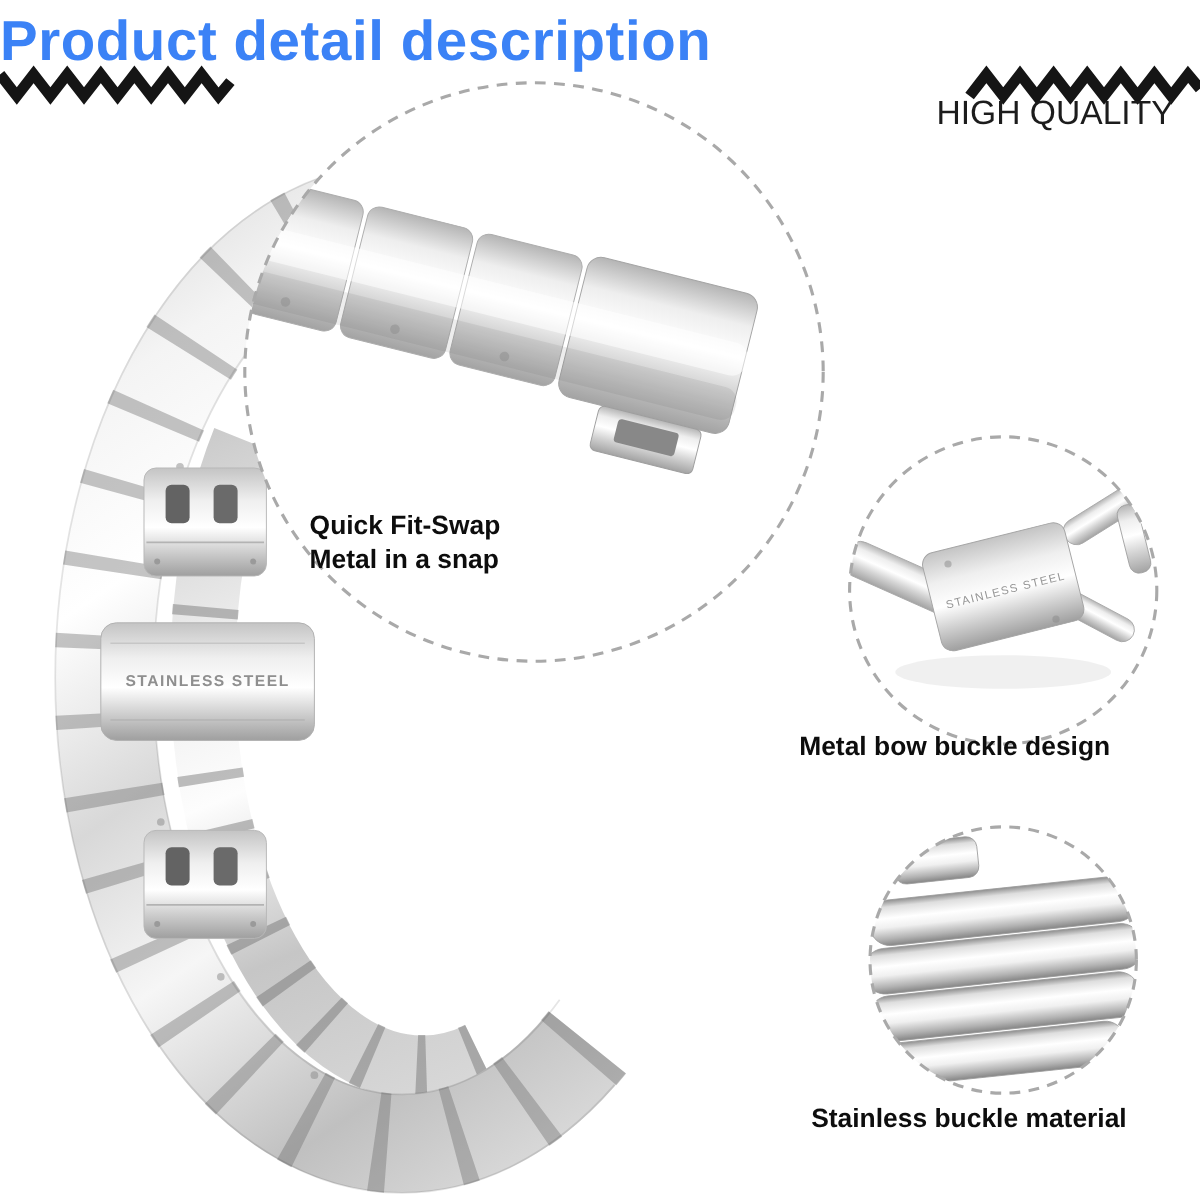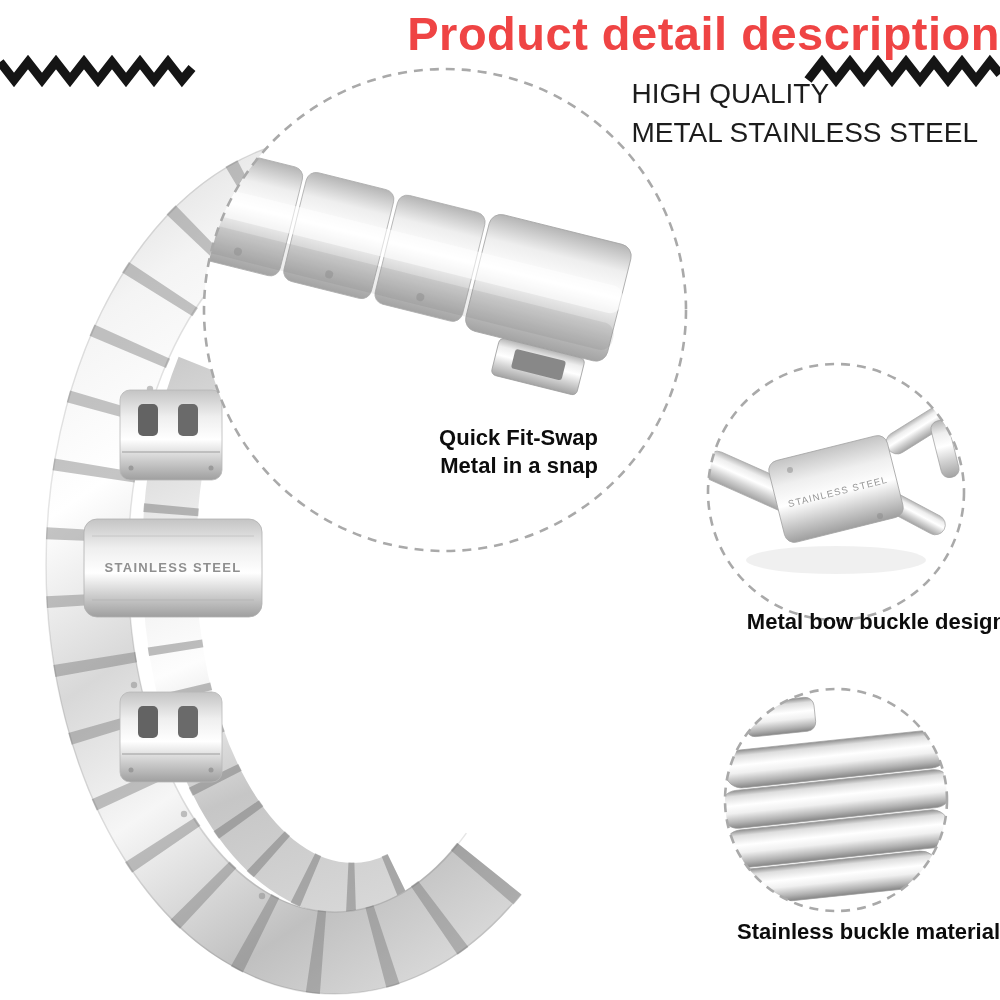--- a/index.html
+++ b/index.html
@@ -1,21 +1,21 @@
 <!DOCTYPE html>
 <html><head>
 <meta charset="utf-8">
 <style>
   html,body{margin:0;padding:0;}
   body{width:1000px;height:1000px;background:#ffffff;font-family:"Liberation Sans",sans-serif;position:relative;overflow:hidden;}
   #stage{position:absolute;top:0;left:0;width:1000px;height:1000px;}
   .txt{position:absolute;color:#111;}
-  #title{top:6px;left:0;width:1000px;text-align:right;font-size:47px;font-weight:800;letter-spacing:0.5px;color:#ef4444;}
+  #title{top:6px;left:0;width:1000px;text-align:left;font-size:47px;font-weight:800;letter-spacing:0.5px;color:#3b82f6;}
   #tagline{top:74px;right:22px;text-align:left;font-size:28px;line-height:39px;color:#1c1c1c;font-weight:400;margin-left:48px;}
-  .callout{position:absolute;font-weight:700;font-size:22px;text-align:right;line-height:28px;color:#0d0d0d;}
+  .callout{position:absolute;font-weight:700;font-size:22px;text-align:left;line-height:28px;color:#0d0d0d;}
   #quickfit{left:258px;top:424px;width:340px;}
   #buckle-label{left:666px;top:608px;width:340px;}
   #material-label{left:676px;top:918px;width:324px;}
   #clasp-engraving{position:absolute;left:90px;top:560px;width:166px;text-align:center;font-size:13px;font-weight:600;letter-spacing:1.3px;color:#8f8f8f;}
 </style>
 </head>
 <body>
 
 <svg id="stage" width="1000" height="1000" viewBox="0 0 1000 1000" xmlns="http://www.w3.org/2000/svg">
   <defs>
@@ -163,21 +163,20 @@
       <rect x="734" y="860" width="204" height="36" rx="16" fill="url(#barGrad)" stroke="#9c9c9c" stroke-width="0.7" transform="rotate(-6 836 878)"></rect>
     </g>
     <circle cx="836" cy="800" r="111" fill="none" stroke="#a9a9a9" stroke-width="2.6" stroke-dasharray="9 7"></circle>
   </g>
 </svg>
 
 <div id="title" class="txt">Product detail description</div>
 
 <div id="tagline" class="txt">
   <div>HIGH QUALITY</div>
-  <div>METAL STAINLESS STEEL</div>
 </div>
 
 <div id="quickfit" class="callout">
   <div>Quick Fit-Swap</div>
   <div>Metal in a snap</div>
 </div>
 
 <div id="buckle-label" class="callout">Metal bow buckle design</div>
 
 <div id="material-label" class="callout">Stainless buckle material</div>

